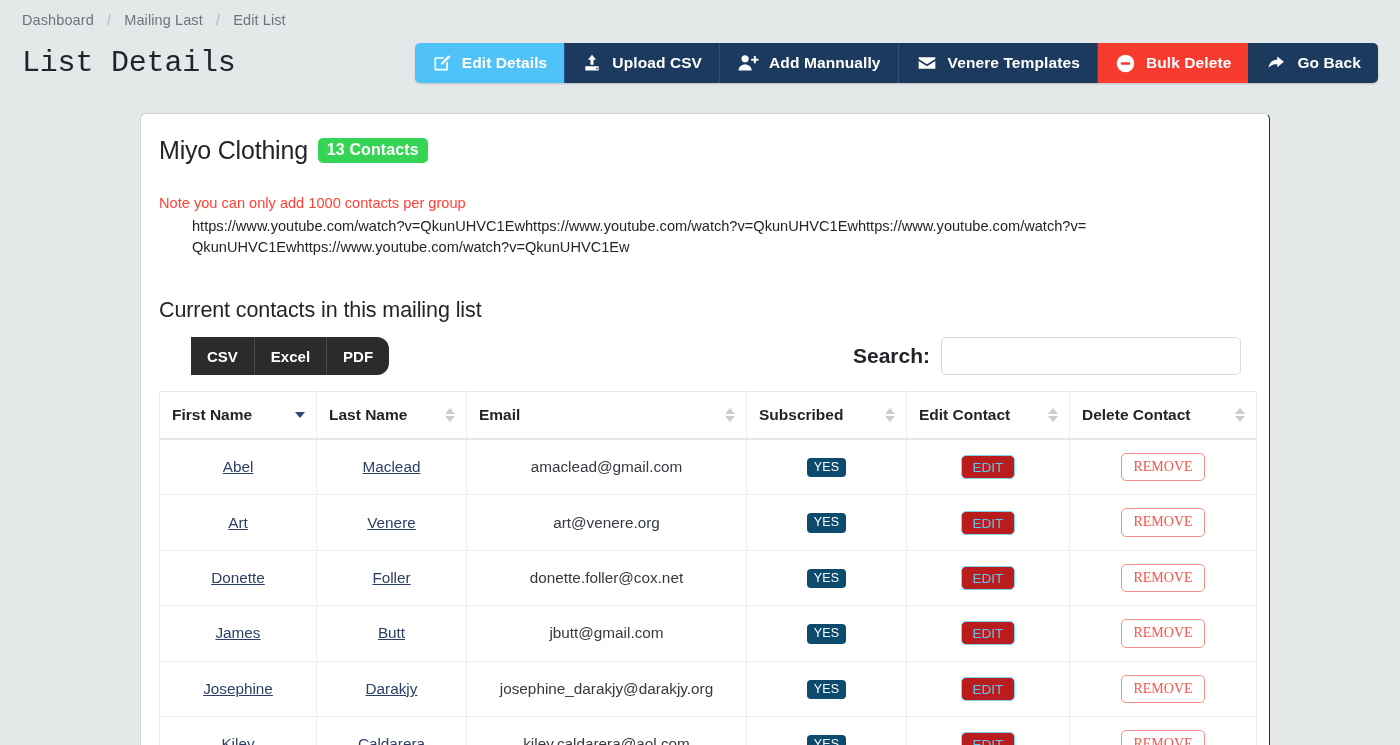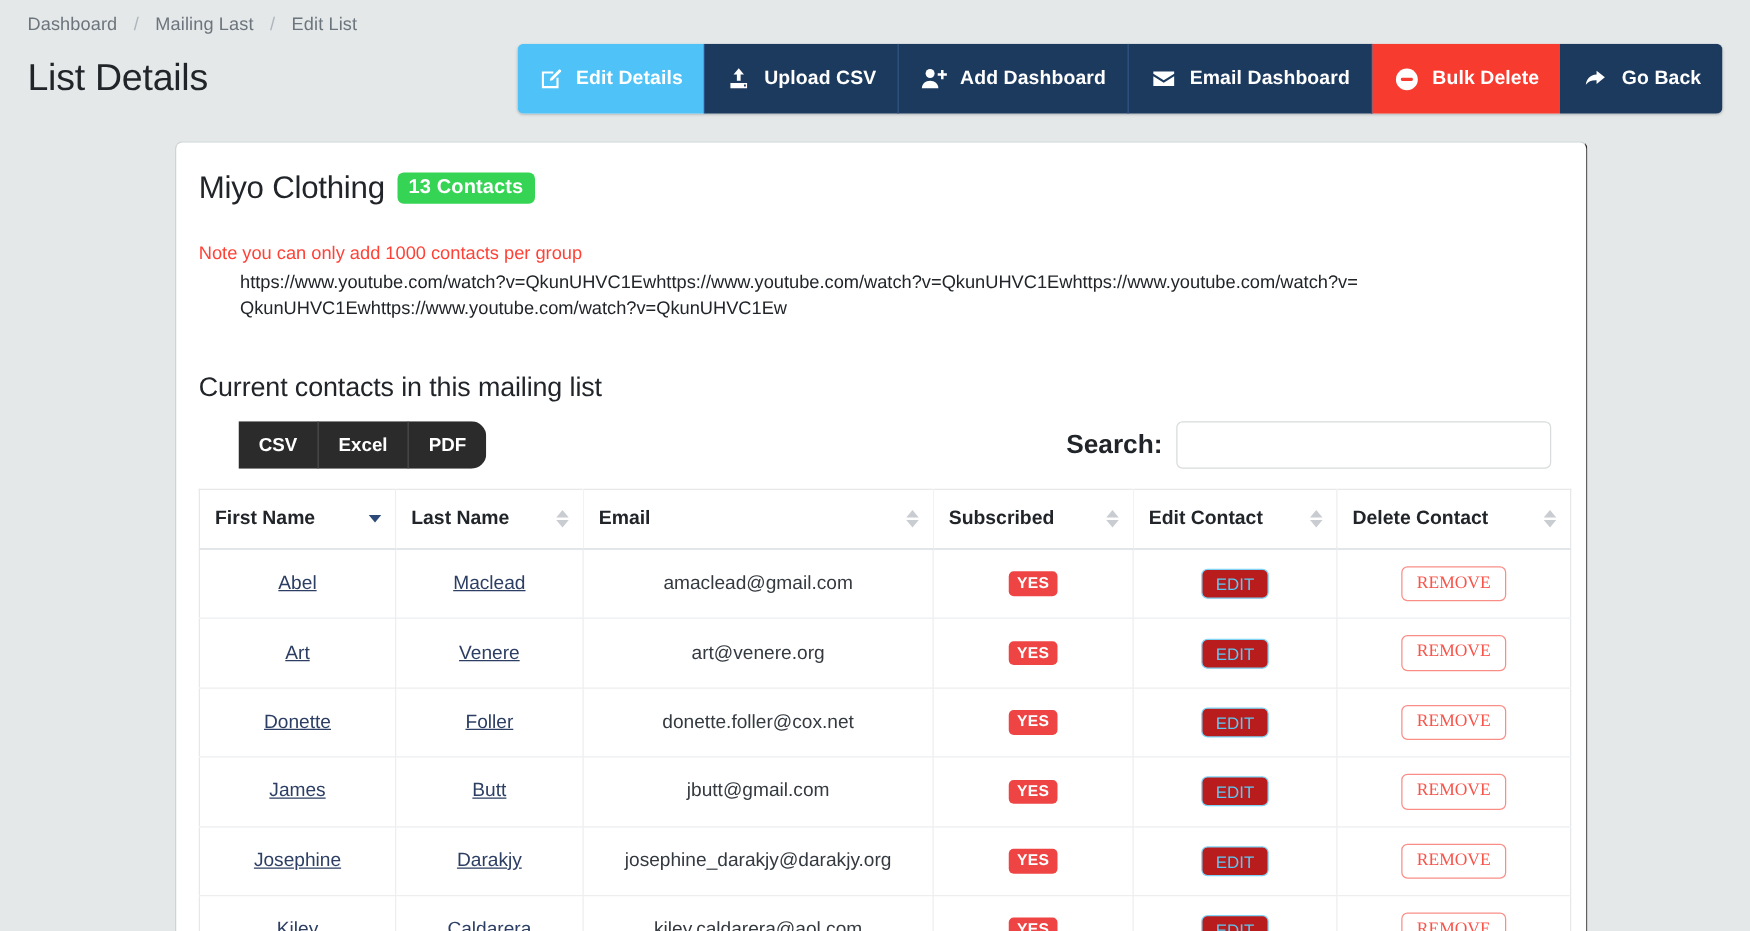--- a/index.html
+++ b/index.html
@@ -28,28 +28,29 @@
     align-items: center;
     padding: 6px 22px 0 22px;
     height: 64px;
   }
   .page-title {
     font-size: 30px;
     font-weight: 400;
     color: #212529;
     margin: 0;
     letter-spacing: -.2px;
+    font-family: Liberation Mono, monospace;
   }
   .toolbar {
     margin-left: auto;
     display: flex;
     border-radius: 5px;
     overflow: hidden;
     box-shadow: 0 1px 2px rgba(0,0,0,.18);
-    height: 56px;
+    height: 40px;
   }
   .tb-btn {
     display: flex;
     align-items: center;
     gap: 10px;
     padding: 0 17px;
     background: #1c3a5e;
     color: #ffffff;
     font-size: 15.5px;
     font-weight: bold;
@@ -214,24 +215,24 @@
     height: 46px;
   }
   .dtable td:last-child { border-right: none; }
   .name-link {
     color: #2c3e63;
     text-decoration: underline;
     cursor: pointer;
   }
   .yes-pill {
     display: inline-block;
-    background: #ef4444;
+    background: #0c4a6e;
     color: #ffffff;
     font-size: 12.5px;
-    font-weight: bold;
+    font-weight: normal;
     padding: 3px 7px 4px 7px;
     border-radius: 4px;
     line-height: 1;
     letter-spacing: .2px;
   }
   .btn-edit {
     display: inline-block;
     border: 1px solid #7fd3f5;
     color: #5cc8f2;
     background: #b91c1c;
@@ -299,31 +300,31 @@
     </button>
 
     <button class="tb-btn">
       <span class="tb-ico">
         <svg width="22" height="20" viewBox="0 0 26 24" fill="#fff">
           <circle cx="9.5" cy="7" r="4.3"></circle>
           <path d="M1.6 21c0-4.2 3.5-7.1 7.9-7.1s7.9 2.9 7.9 7.1H1.6z"></path>
           <path d="M20 3.6h2.4v3.2h3.2v2.4h-3.2v3.2H20V9.2h-3.2V6.8H20V3.6z"></path>
         </svg>
       </span>
-      <span>Add Dashboard</span>
+      <span>Add Mannually</span>
     </button>
 
     <button class="tb-btn">
       <span class="tb-ico">
         <svg width="22" height="20" viewBox="0 0 24 24" fill="#fff">
           <path d="M2 5h20v2.1l-10 6.4L2 7.1V5z"></path>
           <path d="M2 9.6l10 6.3 10-6.3V19H2V9.6z"></path>
         </svg>
       </span>
-      <span>Email Dashboard</span>
+      <span>Venere Templates</span>
     </button>
 
     <button class="tb-btn danger">
       <span class="tb-ico">
         <svg width="21" height="21" viewBox="0 0 24 24">
           <circle cx="12" cy="12" r="10" fill="#fff"></circle>
           <rect x="6.5" y="10.6" width="11" height="2.8" rx="1.2" fill="#f73b2f"></rect>
         </svg>
       </span>
       <span>Bulk Delete</span>

